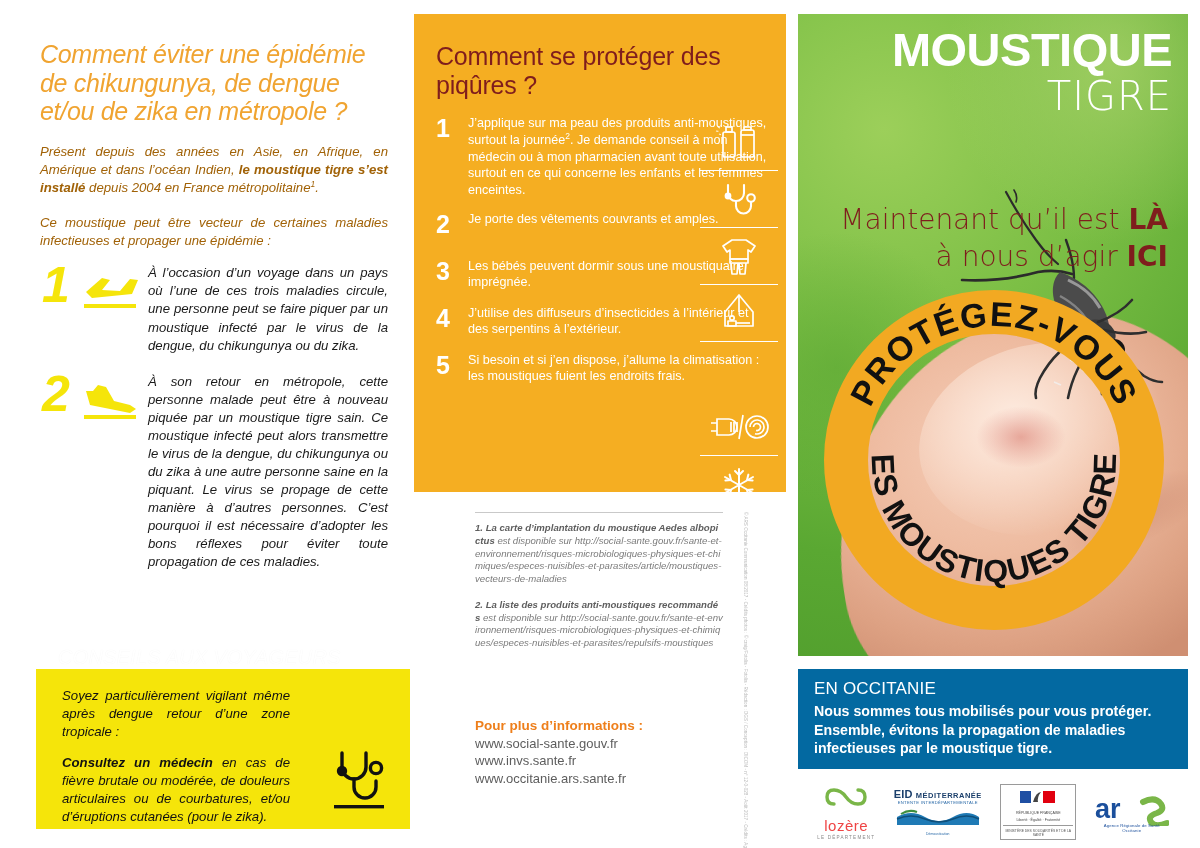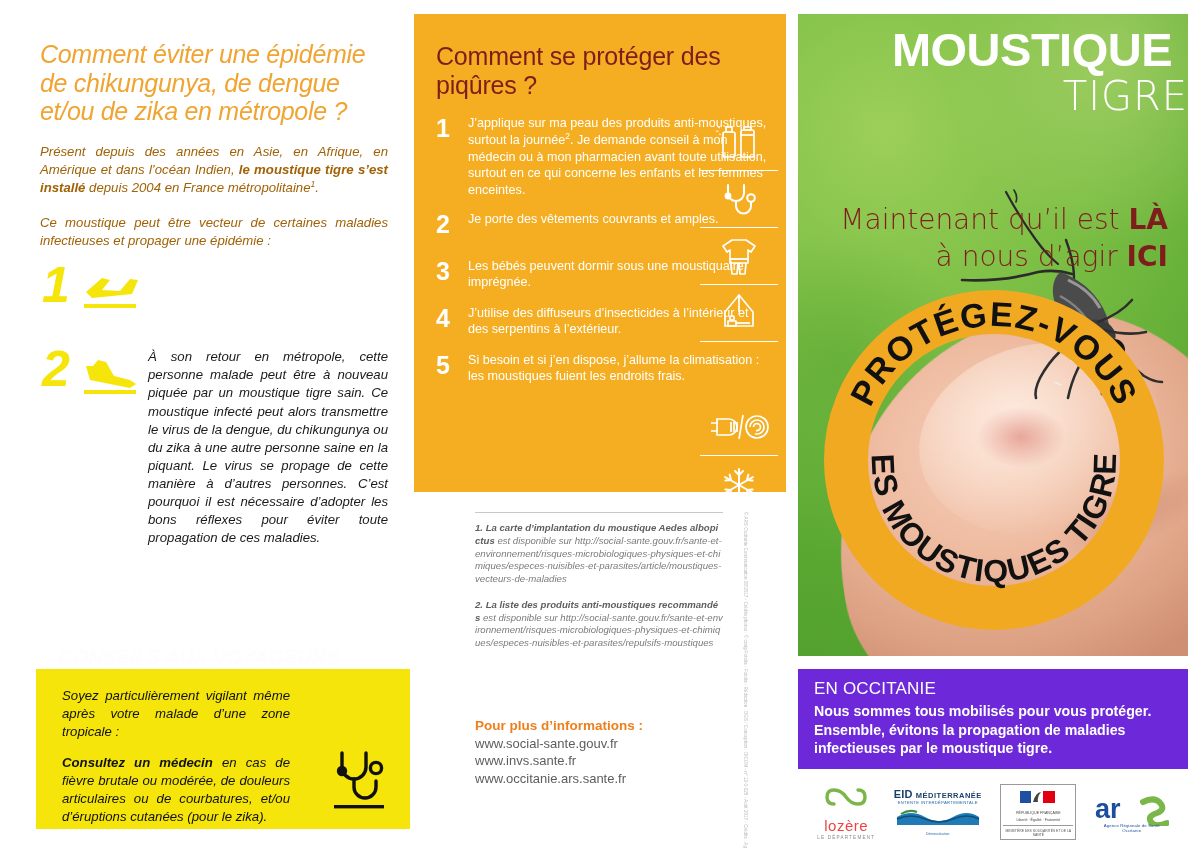--- a/index.html
+++ b/index.html
@@ -229,20 +229,21 @@
     padding-right: 16px;
     color: #ffffff;
     font-size: 47px; font-weight: bold;
     letter-spacing: -0.5px;
     line-height: 1.0;
   }
   .cover-sub {
     position: absolute; left: 0; top: 62px;
     width: 390px;
     text-align: right;
+    padding-right: 16px;
     color: #ffffff;
     font-size: 40px; font-weight: 300;
     letter-spacing: 1px;
     line-height: 1.0;
     font-family: "DejaVu Sans", sans-serif;
   }
   .cover-tag {
     position: absolute; left: 0; top: 188px;
     width: 390px;
     text-align: right; padding-right: 20px;
@@ -256,21 +257,21 @@
   #stamp {
     position: absolute; left: 22px; top: 272px;
     width: 348px; height: 348px;
   }
   #stamp svg { display: block; }
 
   
   #cover-band {
     position: absolute; left: 0; top: 655px;
     width: 390px; height: 100px;
-    background: #6d28d9;
+    background: #0369a1;
     padding: 10px 14px 0 16px;
   }
   #cover-band .band-t1 {
     color: #ffffff; font-size: 17px; font-weight: 400;
     letter-spacing: 0.2px; margin-bottom: 3px;
   }
   #cover-band .band-t2 {
     color: #ffffff; font-size: 14.2px; font-weight: bold;
     line-height: 1.31;
   }
@@ -318,37 +319,38 @@
     <div class="body-text p-gap">Ce moustique peut être vecteur de certaines maladies infectieuses et propager une épidémie :</div>
 
     <div class="travel-item">
       <div class="travel-num">
         <span class="digit">1</span>
         <svg width="68" height="48" viewBox="0 0 68 48">
           <path d="M6 26 L22 12 L30 14 L22 24 L40 25 L50 13 L58 14 L52 28 L12 32 Z" fill="#F5E50A"></path>
           <rect x="4" y="38" width="52" height="4" fill="#F5E50A"></rect>
         </svg>
       </div>
+      <div class="travel-txt">À l’occasion d’un voyage dans un pays où l’une de ces trois maladies circule, une personne peut se faire piquer par un moustique infecté par le virus de la dengue, du chikungunya ou du zika.</div>
     </div>
 
     <div class="travel-item" style="margin-top:18px;">
       <div class="travel-num">
         <span class="digit">2</span>
         <svg width="68" height="48" viewBox="0 0 68 48">
           <path d="M18 10 L26 12 L34 26 L50 30 L56 34 L50 38 L10 30 L6 16 L13 16 Z" fill="#F5E50A"></path>
           <rect x="4" y="40" width="52" height="4" fill="#F5E50A"></rect>
         </svg>
       </div>
       <div class="travel-txt">À son retour en métropole, cette personne malade peut être à nouveau piquée par un moustique tigre sain. Ce moustique infecté peut alors transmettre le virus de la dengue, du chikungunya ou du zika à une autre personne saine en la piquant. Le virus se propage de cette manière à d’autres personnes. C’est pourquoi il est nécessaire d’adopter les bons réflexes pour éviter toute propagation de ces maladies.</div>
     </div>
 
     <div id="conseils-title">CONSEILS AUX VOYAGEURS</div>
 
     <div id="conseils-box">
-      <div class="ctext">Soyez particulièrement vigilant même après votre malade d’une zone tropicale :</div>
+      <div class="ctext">Soyez particulièrement vigilant même après dengue retour d’une zone tropicale :</div>
       <div class="ctext" style="padding-top:13px;">
         <b>Consultez un médecin</b><span> en cas de fièvre brutale ou modérée, de douleurs articulaires ou de courbatures, et/ou d’éruptions cutanées (pour le zika).</span>
       </div>
       <div id="steth-wrap">
         <svg width="58" height="66" viewBox="0 0 58 66">
           <g fill="none" stroke="#111" stroke-width="3.4" stroke-linecap="round">
             <path d="M12 8 v14 a12 12 0 0 0 24 0 V8"></path>
             <path d="M24 34 v8 a11 11 0 0 0 22 0 v-6"></path>
             <circle cx="12" cy="26" r="5.2" fill="#111" stroke="none"></circle>
             <circle cx="46" cy="23" r="5.6"></circle>

